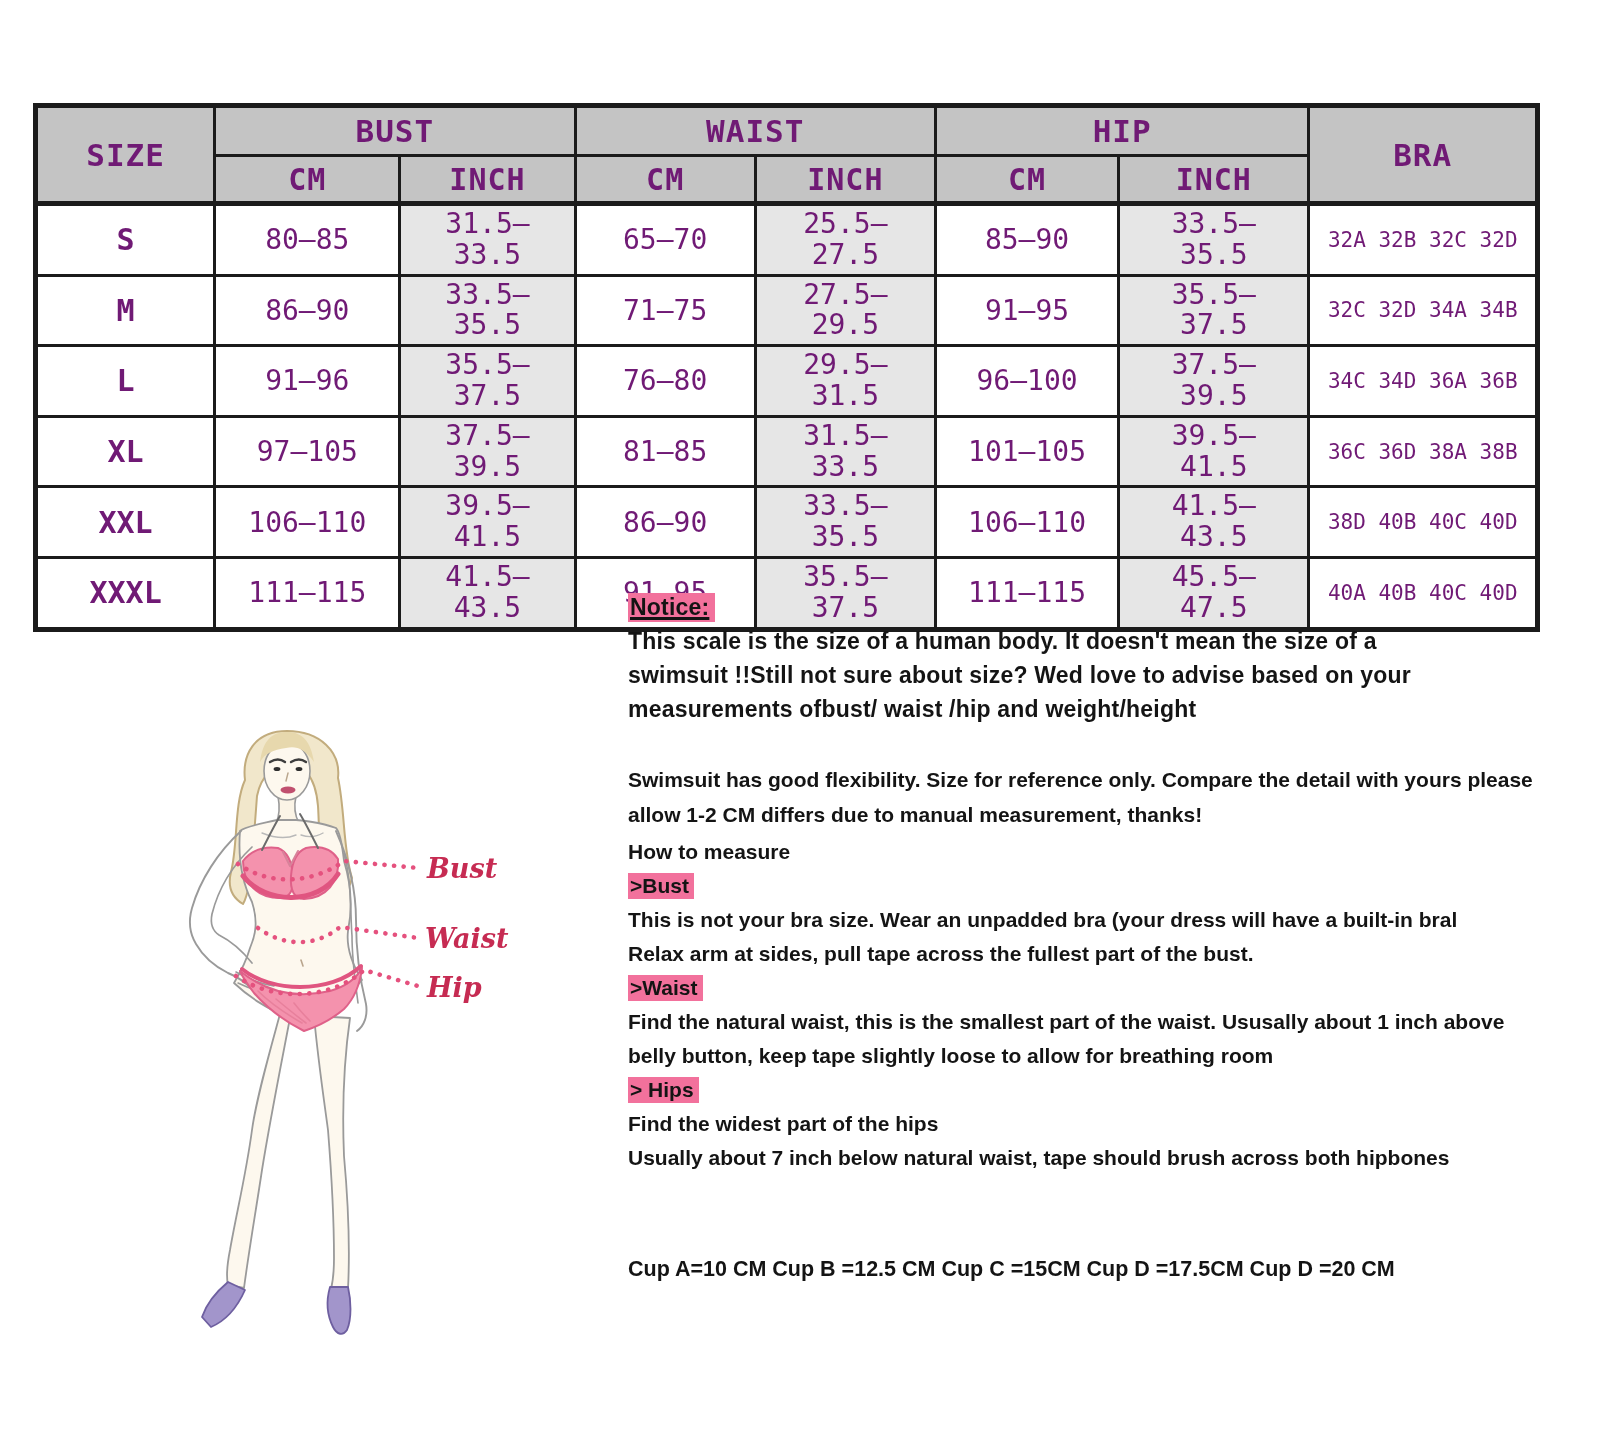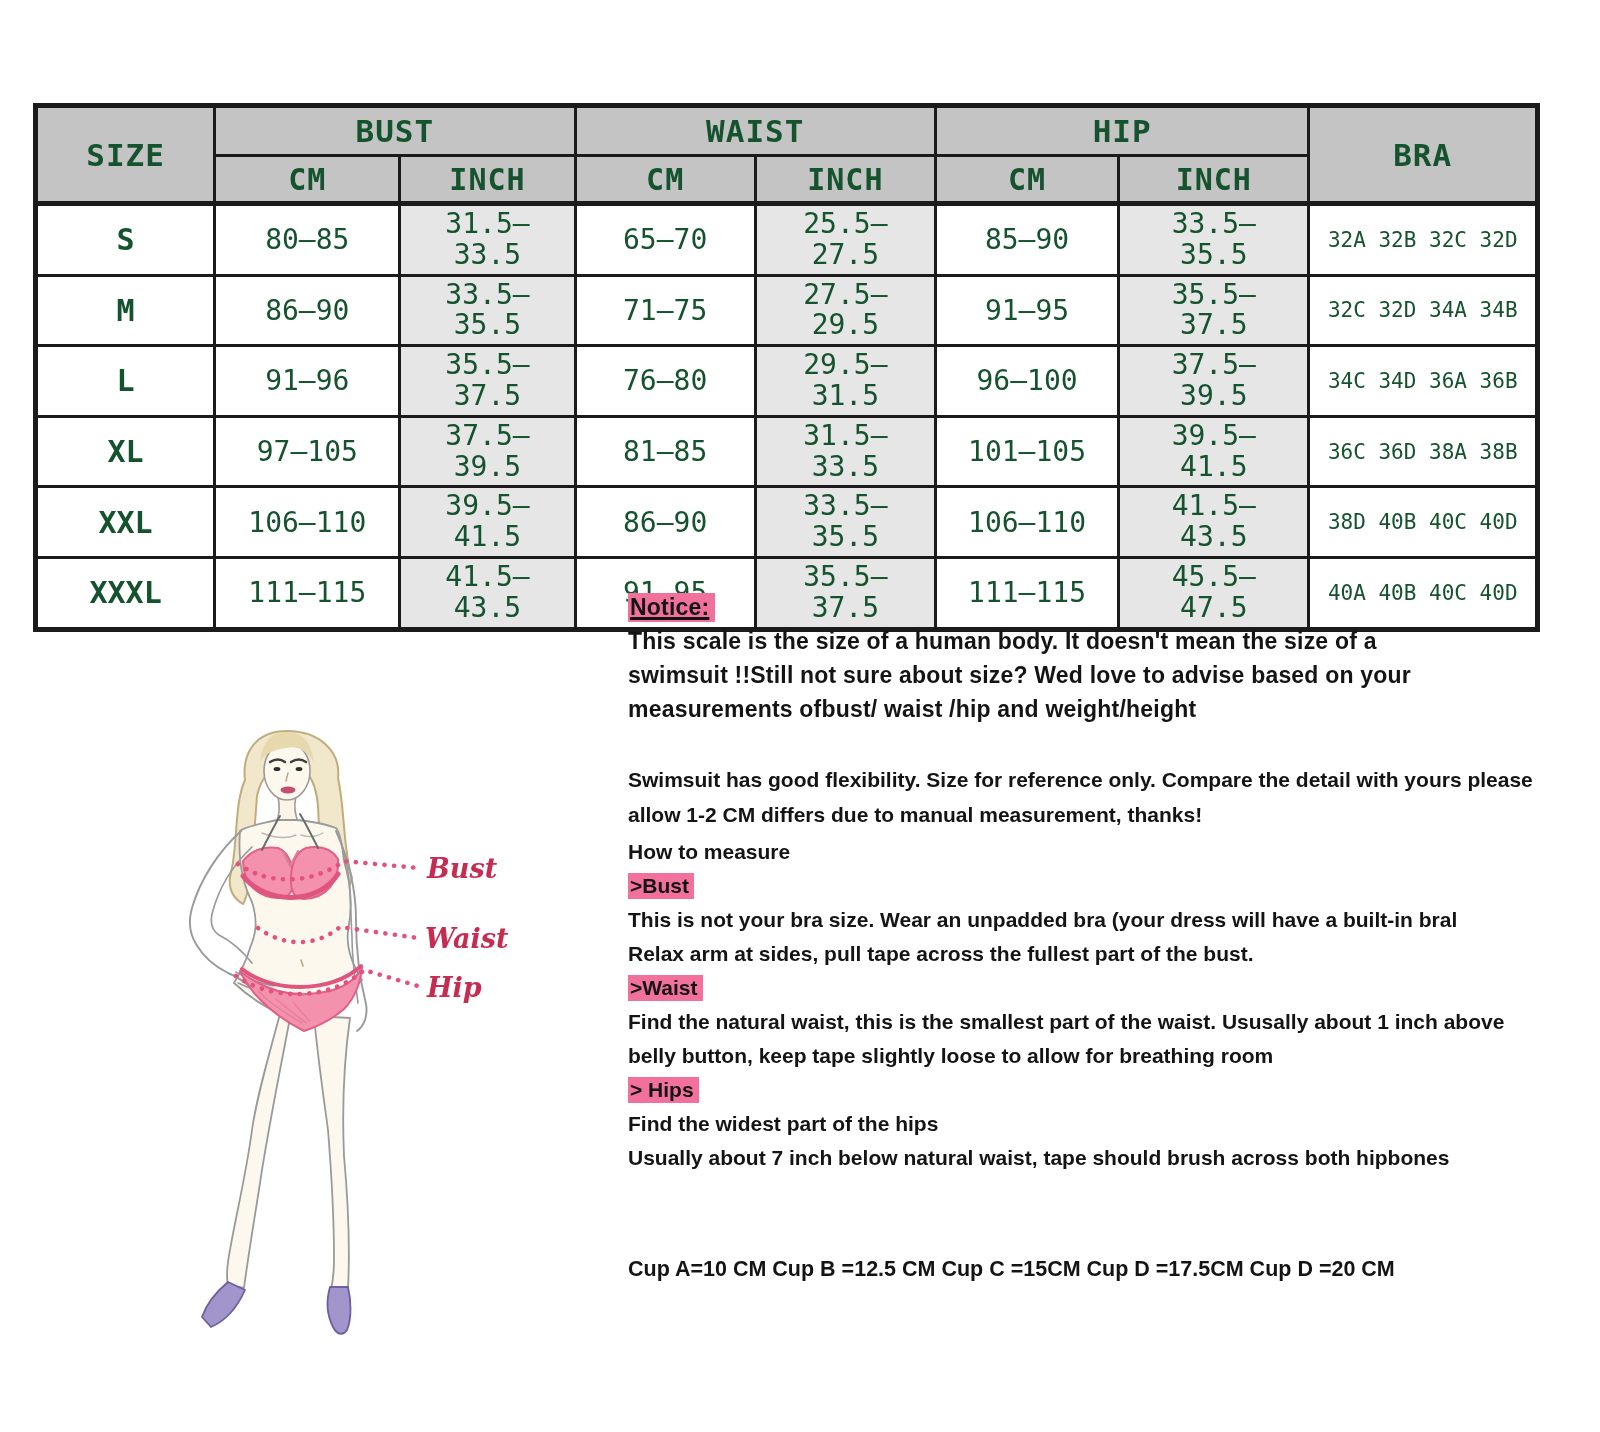--- a/index.html
+++ b/index.html
@@ -2,21 +2,21 @@
 <html><head>
 <meta charset="utf-8">
 <style>
   html,body{margin:0;padding:0;background:#fff;}
   #page{position:relative;width:1600px;height:1432px;background:#ffffff;overflow:hidden;
         font-family:"Liberation Sans",sans-serif;color:#141414;}
 
   
   .table-wrap{position:absolute;left:33px;top:103px;}
   table.size-table{border-collapse:collapse;table-layout:fixed;width:1507px;
-      font-family:"DejaVu Sans Mono",monospace;color:#14532d;}
+      font-family:"DejaVu Sans Mono",monospace;color:#701a75;}
   table.size-table{border:5px solid #1b1b1b;}
   .size-table th,.size-table td{border:3px solid #1b1b1b;text-align:center;padding:0;}
   .size-table thead th{background:#c4c4c4;font-weight:bold;font-size:31px;letter-spacing:1px;}
   .size-table thead tr.groups{height:50px;}
   .size-table thead tr.units{height:48px;}
   .size-table thead tr.units th{font-size:30px;border-bottom-width:5px;}
   .size-table thead th.spans{border-bottom-width:5px;}
   .size-table thead tr.groups th.grp{border-bottom-width:2px;}
   .size-table tbody tr{height:47px;}
   .size-table tbody td{font-size:28px;background:#ffffff;}

